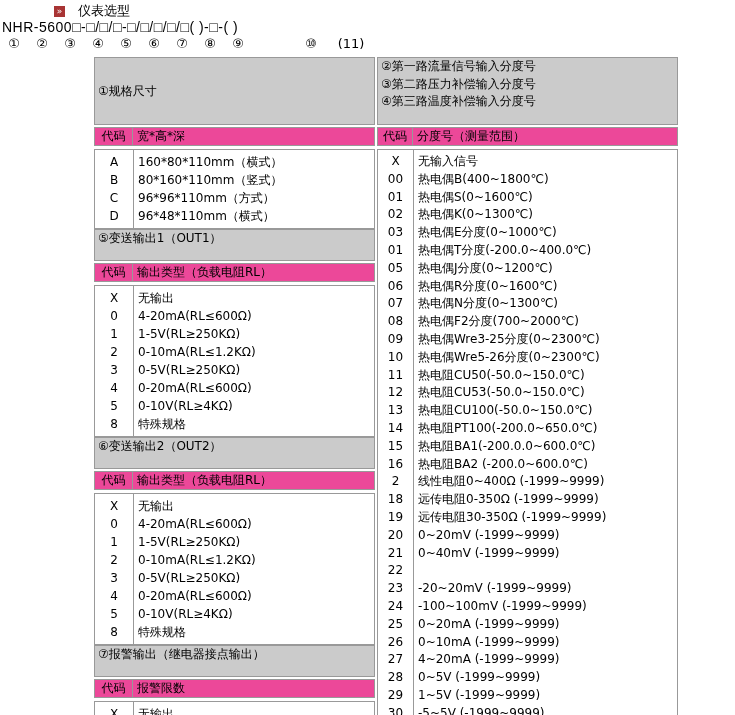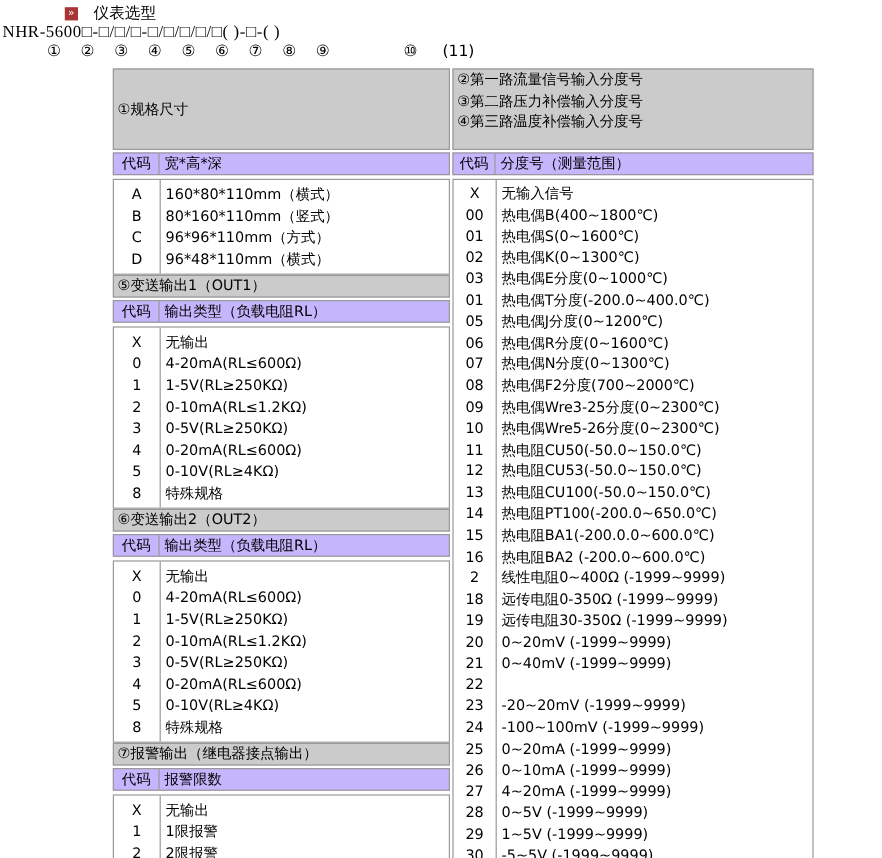--- a/index.html
+++ b/index.html
@@ -4,38 +4,38 @@
 <style>
   * { margin:0; padding:0; box-sizing:border-box; }
   html,body { width:735px; height:715px; background:#ffffff; overflow:hidden;
     font-family:"DejaVu Sans", sans-serif; font-size:12px; color:#000; }
   .header { padding-top:3px; }
   .title-line { margin-left:54px; height:16px; display:flex; align-items:center; }
   .bullet { display:inline-block; width:11px; height:11px; background:#a83434;
     color:#fff; font-size:9px; line-height:11px; text-align:center; }
   .page-title { margin-left:13px; font-weight:normal; font-size:13px; }
   .model-line { margin-left:2px; height:17px; line-height:17px;
-    font-family:Liberation Serif, serif; font-size:14px; letter-spacing:.5px; }
-  .markers-line { height:17px; line-height:16px; font-size:13px;margin-left:31px; }
+    font-family:Liberation Sans, sans-serif; font-size:14px; letter-spacing:.5px; }
+  .markers-line { height:17px; line-height:16px; font-size:13px; }
   .marker { display:inline-block; width:28px; text-align:center; }
   .marker:nth-child(10) { margin-left:45px; }
   .marker:nth-child(11) { margin-left:12px; }
 
   .tables { display:flex; align-items:flex-start; margin-left:62px; margin-top:4px; gap:2px; }
   .tbl-left  { width:313px;padding-left:32px; --code-w:38px; }
   .tbl-right { width:301px; --code-w:35px; }
 
-  .sec-title { background:#cbcbcb; border:1px solid #999999; height:19px;
+  .sec-title { background:#cbcbcb; border:1px solid #999999; height:32px;
     line-height:17px; padding-left:3px; }
   .sec-title.tall { height:68px; }
   .tbl-left .sec-title.tall { display:flex; align-items:center; }
   .hdr-titles div { line-height:17.6px; }
 
   .hdr-row { display:flex; border:1px solid #999999; height:19px; line-height:17px;
-    margin-top:2px; background:#c4b5fd; }
+    margin-top:2px; background:#ec4899; }
   .hcode { width:var(--code-w); border-right:1px solid #999999; text-align:center; }
   .hlabel { padding-left:4px; }
 
   .data-block { border:1px solid #999999; margin-top:3px; padding:3px 0;
     position:relative; background:#fff; }
   .data-block::before { content:""; position:absolute; left:var(--code-w); top:0;
     bottom:0; width:1px; background:#999999; }
   .trow { display:flex; line-height:18px; }
   .tbl-right .trow { line-height:17.8px; }
   .tcode { width:var(--code-w); text-align:center; flex:none; }

